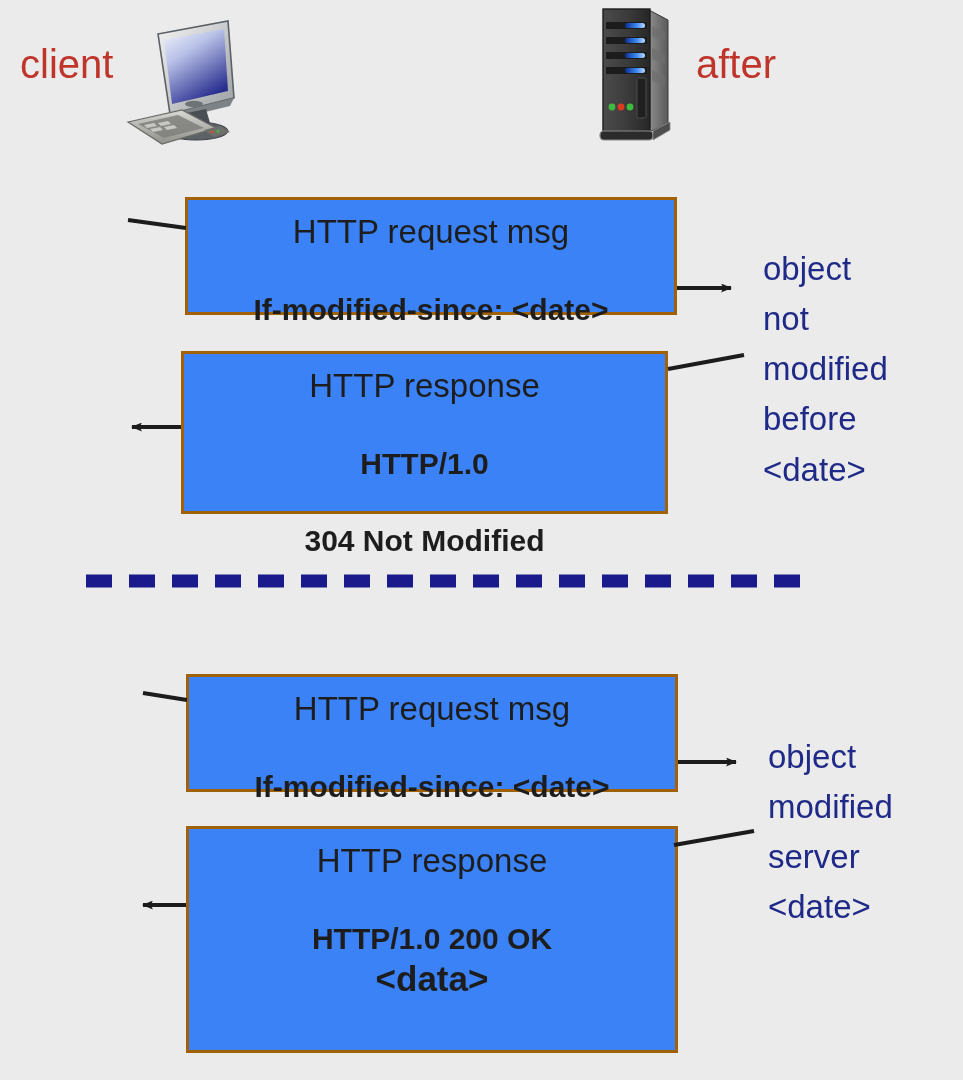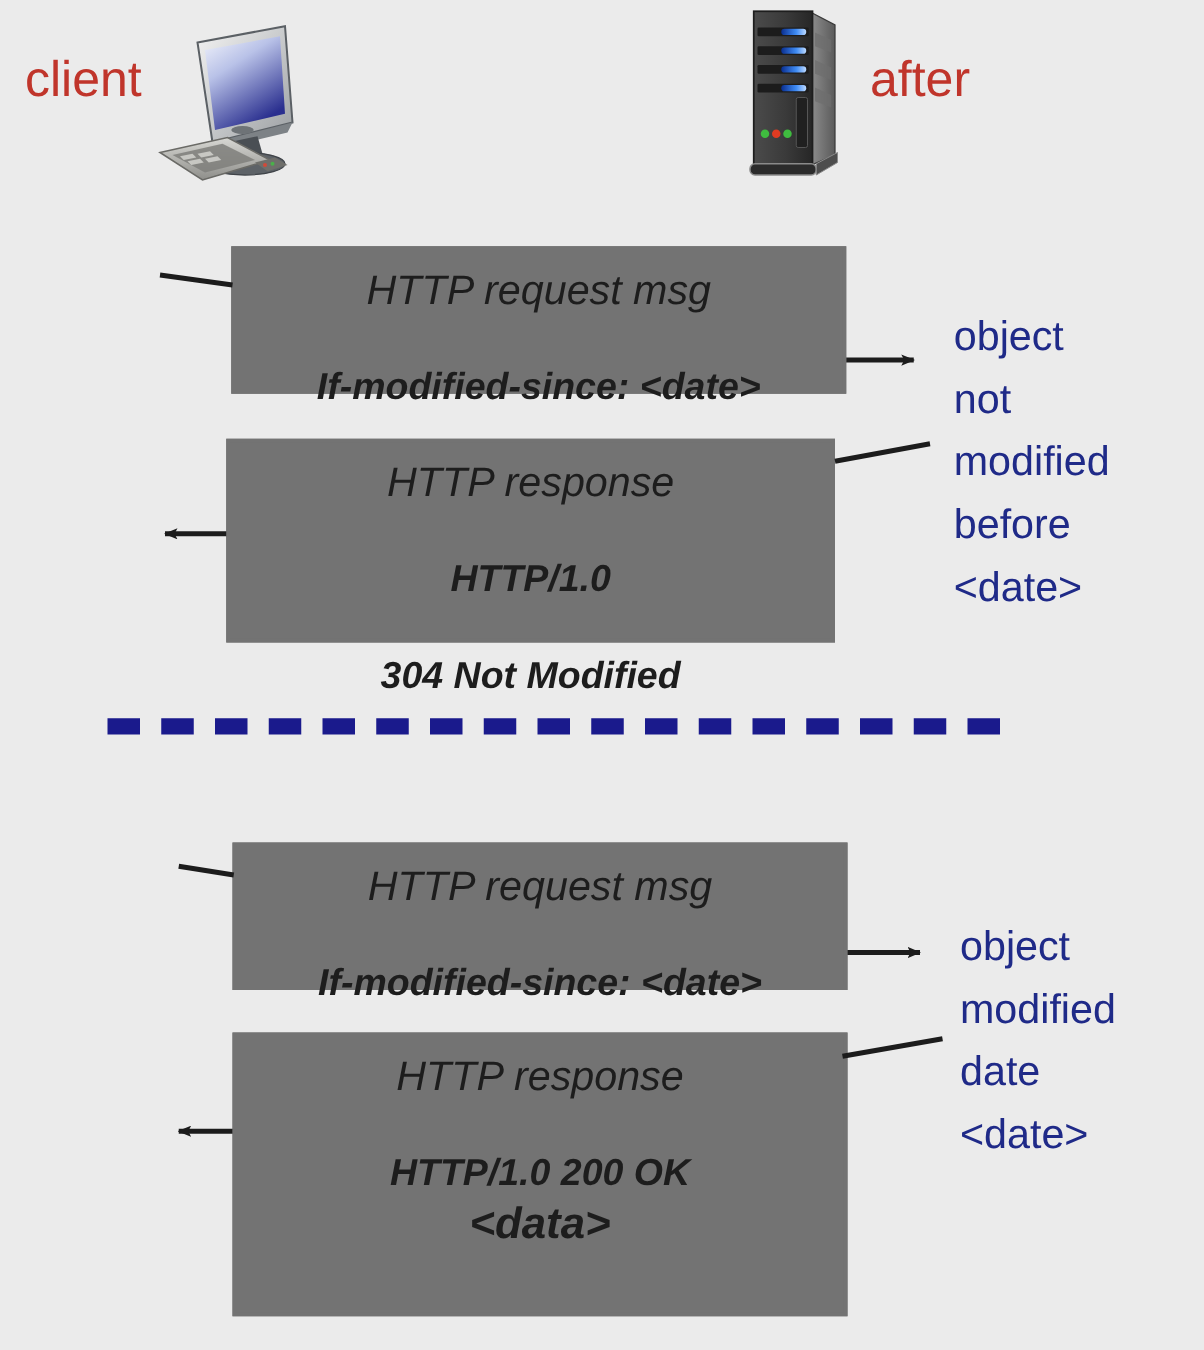--- a/index.html
+++ b/index.html
@@ -28,28 +28,27 @@
   #client-label { left: 20px; top: 44px; }
   #server-label { left: 696px; top: 44px; }
 
   
   .device { position: absolute; }
 
   
   .msg-box {
     position: absolute;
     box-sizing: border-box;
-    border: 3px solid #737373;
-    background: #737373;
+    border: 3px solid #a16207;
+    background: #3b82f6;
     display: flex;
     flex-direction: column;
     align-items: center;
     justify-content: flex-start;
     padding-top: 12px;
-    font-style: italic;
   }
   .msg-line {
     color: #1d1d1d;
     line-height: 1.22;
     white-space: nowrap;
     text-align: center;
   }
   .msg-line.regular { font-weight: 400; font-size: 33px; }
   .msg-line.bold    { font-weight: bold; font-size: 30px; margin-top: 40px; }
   .msg-line.bold-lg { font-weight: bold; font-size: 35px; }
@@ -196,21 +195,21 @@
 
 <div class="msg-box" style="left:186px; top:826px; width:492px; height:227px;">
   <div class="msg-line regular">HTTP response</div>
   <div class="msg-line bold">HTTP/1.0 200 OK</div>
   <div class="msg-line bold-lg">&lt;data&gt;</div>
 </div>
 
 <div class="annotation" style="left:768px; top:732px; width:190px;">
   <div>object</div>
   <div>modified</div>
-  <div>date</div>
+  <div>server</div>
   <div>&lt;date&gt;</div>
 </div>
 
 <svg id="overlay">
   <defs>
     <marker id="arrowR" markerWidth="11" markerHeight="9" refX="10" refY="4.5" orient="auto" markerUnits="userSpaceOnUse">
       <path d="M0,0 L11,4.5 L0,9 L2.4,4.5 z" fill="#1c1c1c"></path>
     </marker>
     <marker id="arrowL" markerWidth="11" markerHeight="9" refX="10" refY="4.5" orient="auto" markerUnits="userSpaceOnUse">
       <path d="M0,0 L11,4.5 L0,9 L2.4,4.5 z" fill="#1c1c1c"></path>

